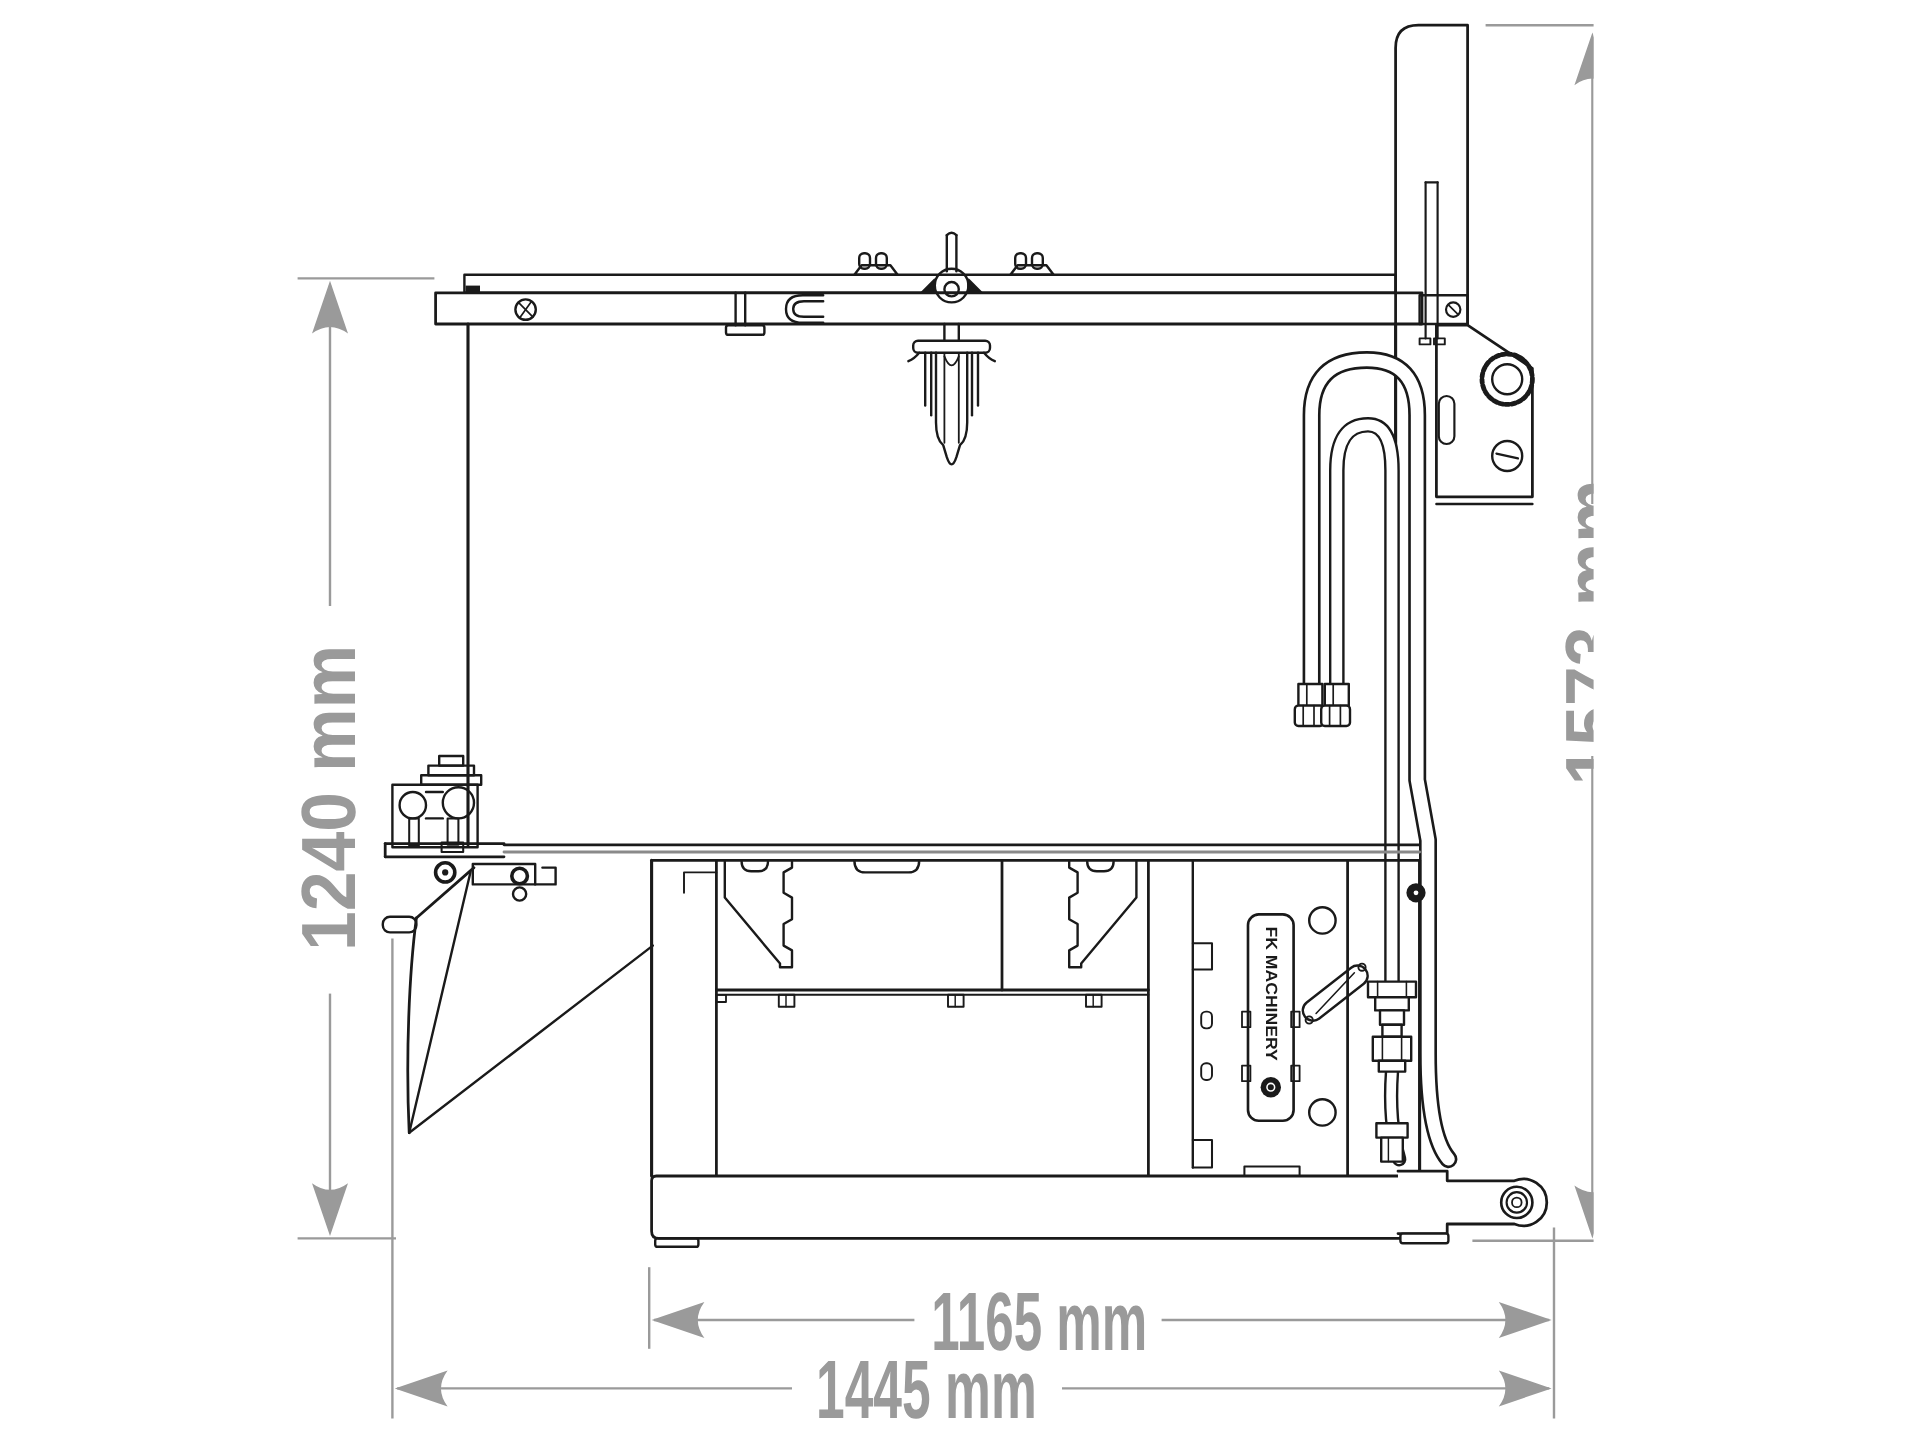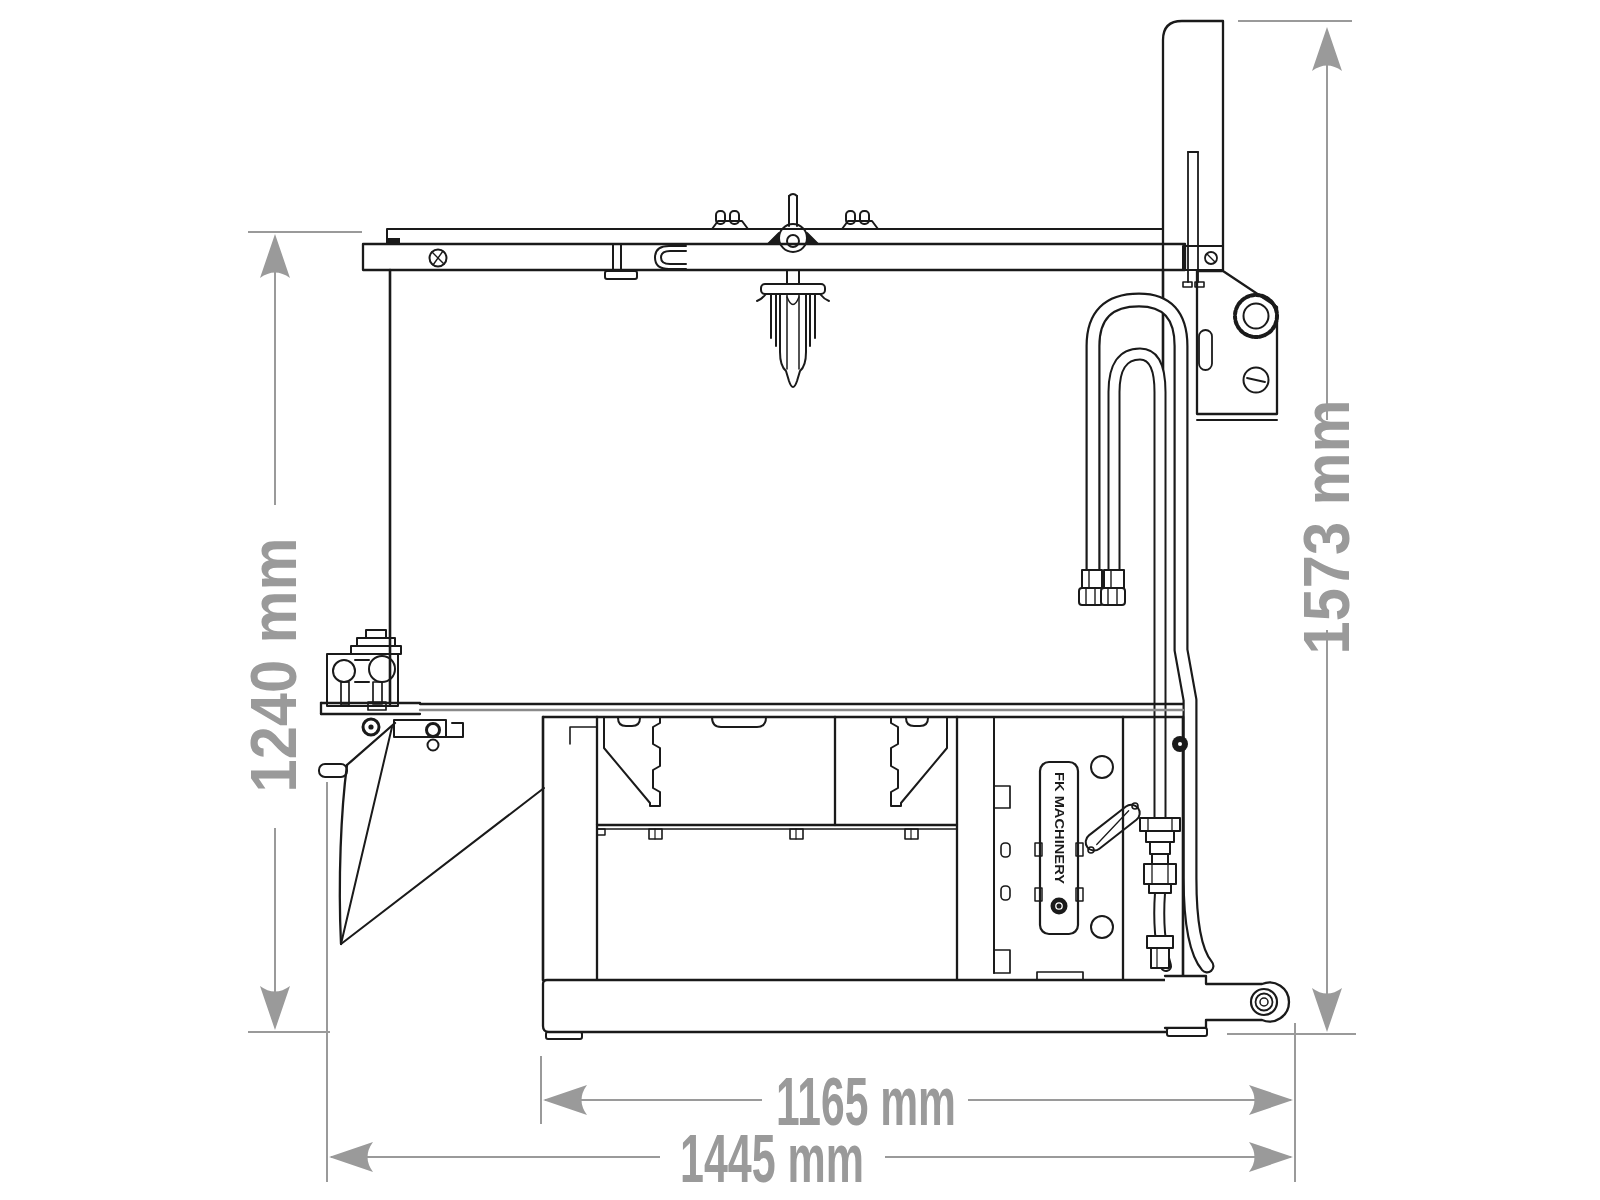--- a/index.html
+++ b/index.html
@@ -1,16 +1,16 @@
 <!DOCTYPE html>
 <html><head>
 <meta charset="utf-8">
 <style>
   html,body{margin:0;padding:0;background:#ffffff;}
-  .stage{position:relative;width:1600px;height:1200px;background:#ffffff;overflow:hidden;
+  .stage{position:relative;width:1328px;height:1200px;background:#ffffff;overflow:hidden;
          font-family:"Liberation Sans",sans-serif;}
   svg{position:absolute;left:0;top:0;}
   .dim-text{fill:#9a9a9a;font-weight:bold;font-family:"Liberation Sans",sans-serif;}
   .dim-line{stroke:#9a9a9a;stroke-width:2;fill:none;}
   .dim-arrow{fill:#9a9a9a;stroke:none;}
   .brand-text{fill:#1a1a1a;font-weight:bold;font-family:"Liberation Sans",sans-serif;}
 </style>
 </head>
 <body>
 

